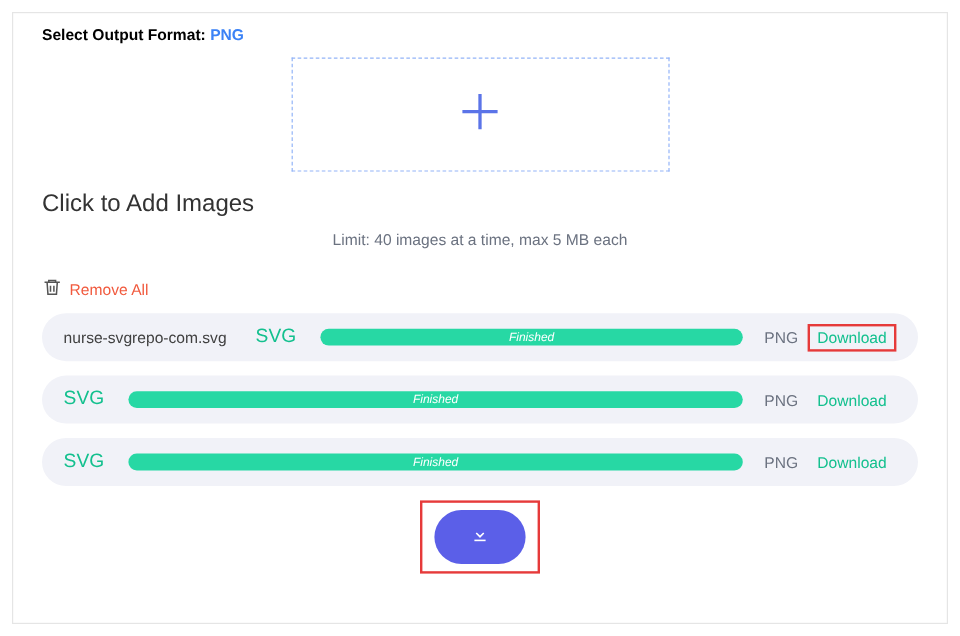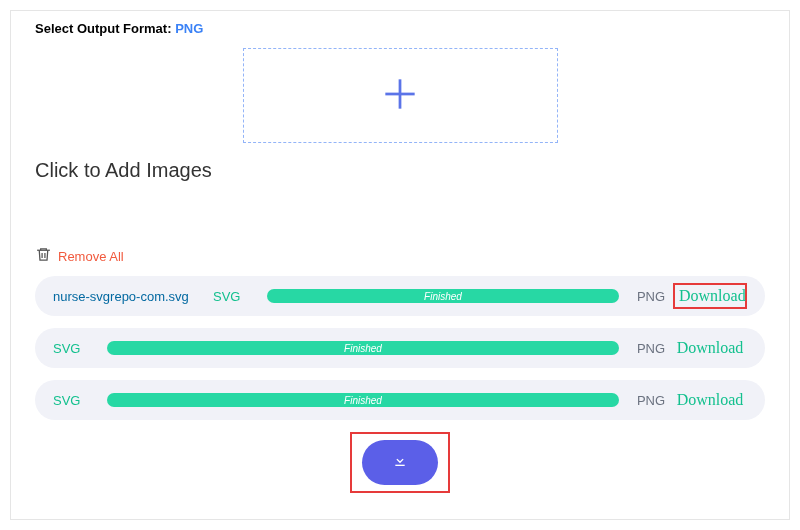--- a/index.html
+++ b/index.html
@@ -6,29 +6,29 @@
 body { font-family: Arial, sans-serif; background: #fff; width: 800px; height: 530px; overflow: hidden; }
 .container { padding: 10px 24px; border: 1px solid #e5e5e5; height: 510px; margin: 10px; }
 .header { font-size: 13px; font-weight: bold; margin-bottom: 12px; }
 .header-label { color: #000; }
 .header-value { color: #3b82f6; }
 .dropzone { width: 315px; height: 95px; margin: 0 auto; border: 1.5px dashed #93b4f8; display: flex; align-items: center; justify-content: center; cursor: pointer; }
 .plus-icon svg { stroke: #5b74e8; }
 .add-title { text-align: left; font-size: 20px; color: #333; margin-top: 16px; }
 .limit-text { text-align: center; font-size: 13px; color: #6b7280; margin-top: 10px; }
 .remove-all { display: flex; align-items: center; gap: 6px; margin-top: 24px; margin-bottom: 10px; cursor: pointer; }
-.remove-all span { color: #f15a3e; font-size: 13px; margin-top: 40px; }
+.remove-all span { color: #f15a3e; font-size: 13px; }
 .trash-icon svg { stroke: #555; }
 .file-row { display: flex; align-items: center; background: #f1f2f8; border-radius: 22px; padding: 8px 18px; margin-bottom: 12px; height: 40px; }
-.file-name { width: 160px; color: #0369a1; font-size: 13px; white-space: nowrap; overflow: hidden; text-overflow: ellipsis; }
-.file-type-in { color: #13c08e; font-size: 13px; width: 44px; }
+.file-name { width: 160px; color: #404040; font-size: 13px; white-space: nowrap; overflow: hidden; text-overflow: ellipsis; }
+.file-type-in { color: #13c08e; font-size: 16px; width: 44px; }
 .progress { flex: 1; height: 14px; background: #27d8a4; border-radius: 8px; display: flex; align-items: center; justify-content: center; margin: 0 10px; }
 .progress-label { color: #fff; font-size: 10px; font-style: italic; }
 .file-type-out { color: #6b7280; font-size: 13px; width: 44px; text-align: center; }
-.download-link { color: #13c08e; font-size: 16px; cursor: pointer; width: 74px; text-align: center; font-family: Liberation Serif, serif; }
+.download-link { color: #13c08e; font-size: 13px; cursor: pointer; width: 74px; text-align: center; }
 .download-link.highlighted { border: 2px solid #e63a3a; padding: 2px 4px; }
 .download-all-wrap { display: flex; justify-content: center; margin-top: 8px; }
 .download-all-box { border: 2.5px solid #e63a3a; padding: 6px 10px; display: inline-block; }
 .download-all-btn { background: #5b5fe8; color: #fff; border: none; border-radius: 26px; padding: 12px 30px; font-size: 17px; display: flex; align-items: center; gap: 14px; cursor: pointer; }
 .dl-icon svg { fill: #fff; }
 </style>
 </head>
 <body>
 
 <div class="container">
@@ -39,20 +39,21 @@
 
   <div class="dropzone">
     <span class="plus-icon">
       <svg width="44" height="44" viewBox="0 0 24 24" fill="none" stroke-width="1.5">
           <line x1="12" y1="4" x2="12" y2="20"></line>
           <line x1="4" y1="12" x2="20" y2="12"></line>
         </svg>
     </span>
   </div>
   <div class="add-title">Click to Add Images</div>
+  <div class="limit-text">Limit: 40 images at a time, max 5 MB each</div>
 
   <div class="remove-all">
     <span class="trash-icon">
       <svg width="17" height="17" viewBox="0 0 24 24" fill="none" stroke-width="1.8">
           <path d="M3 6h18"></path>
           <path d="M8 6V4h8v2"></path>
           <path d="M6 6l1 14h10l1-14"></path>
           <line x1="10" y1="10" x2="10" y2="17"></line>
           <line x1="14" y1="10" x2="14" y2="17"></line>
         </svg>

